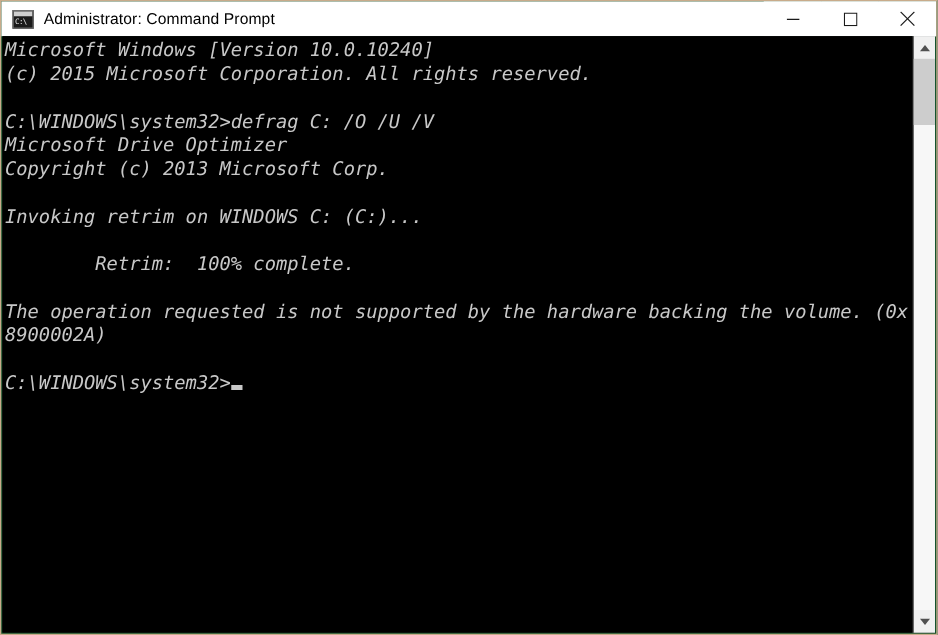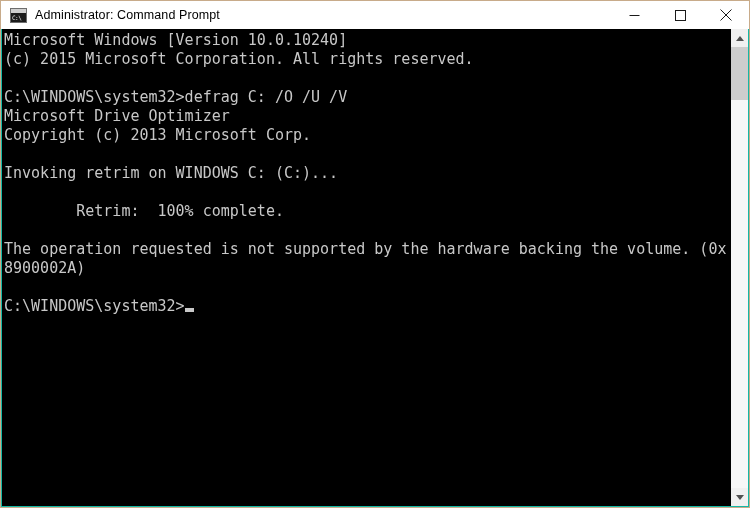--- a/index.html
+++ b/index.html
@@ -12,21 +12,21 @@
     height: 508px;
     overflow: hidden;
     font-family: "Liberation Sans", sans-serif;
   }
 
   #window {
     position: relative;
     width: 750px;
     height: 508px;
     box-sizing: border-box;
-    background: #14b8a6;
+    background: #14532d;
     border: 1px solid #c8ab8a;
     overflow: hidden;
   }
 
   
   #titlebar {
     position: relative;
     height: 28px;
     background: #ffffff;
     display: flex;
@@ -112,20 +112,21 @@
     line-height: 19px;
     color: #c8c8c8;
     padding: 2px 0 0 2px;
     white-space: pre;
     letter-spacing: 0px;
   }
   .cline {
     height: 19px;
     white-space: pre;
     position: relative;
+    font-style: italic;
   }
   .cursor {
     display: inline-block;
     width: 9px;
     height: 4px;
     background: #c8c8c8;
     vertical-align: baseline;
     position: relative;
     top: 1px;
   }

